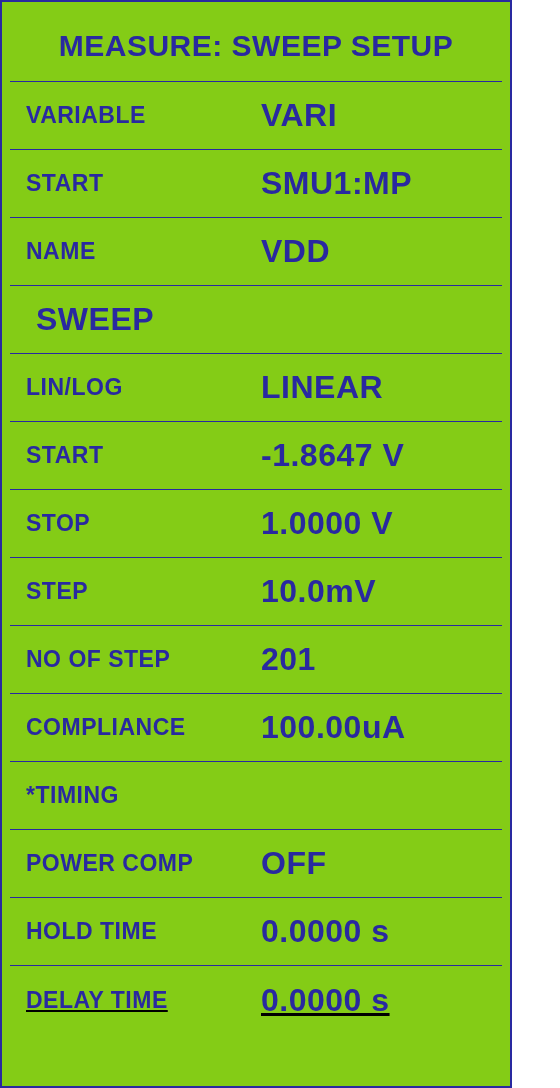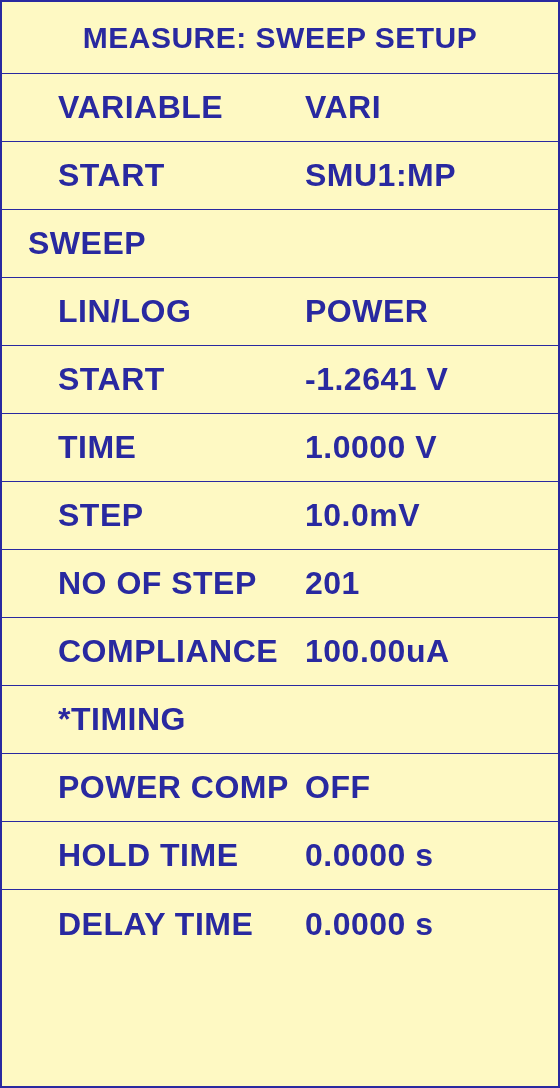--- a/index.html
+++ b/index.html
@@ -9,52 +9,52 @@
     }
 
     body {
       width: 560px;
       min-height: 1088px;
       background-color: #ffffff;
       font-family: Arial, Helvetica, sans-serif;
     }
 
     .container {
-      width: 560px;
+      width: 512px;
       min-height: 1088px;
-      background-color: #fef9c3;
+      background-color: #84cc16;
       border: 2px solid #2929a0;
-      padding: 0;
+      padding: 8px;
     }
 
     .row {
       display: flex;
       flex-direction: row;
       align-items: center;
       border-bottom: 1.5px solid #2929a0;
       min-height: 68px;
       padding: 8px 16px;
     }
 
     .row:last-child {
       border-bottom: none;
+      text-decoration: underline;
     }
 
     .row.header {
       justify-content: center;
       min-height: 72px;
     }
 
     .label {
       color: #2929a0;
-      font-size: 32px;
+      font-size: 23px;
       font-weight: 600;
       flex: 1;
       letter-spacing: 0.5px;
-      margin-left: 40px;
     }
 
     .value {
       color: #2929a0;
       font-size: 32px;
       font-weight: 600;
       flex: 1;
       text-align: left;
       padding-left: 10px;
       letter-spacing: 0.5px;
@@ -79,32 +79,36 @@
   <div id="rows-container">
       <div class="row">
         <span class="label">VARIABLE</span>
         <span class="value">VARI</span>
       </div>
       <div class="row">
         <span class="label">START</span>
         <span class="value">SMU1:MP</span>
       </div>
       <div class="row">
+        <span class="label">NAME</span>
+        <span class="value">VDD</span>
+      </div>
+      <div class="row">
         <span class="value">SWEEP</span>
       </div>
       <div class="row">
         <span class="label">LIN/LOG</span>
-        <span class="value">POWER</span>
+        <span class="value">LINEAR</span>
       </div>
       <div class="row">
         <span class="label">START</span>
-        <span class="value">-1.2641 V</span>
+        <span class="value">-1.8647 V</span>
       </div>
       <div class="row">
-        <span class="label">TIME</span>
+        <span class="label">STOP</span>
         <span class="value">1.0000 V</span>
       </div>
       <div class="row">
         <span class="label">STEP</span>
         <span class="value">10.0mV</span>
       </div>
       <div class="row">
         <span class="label">NO OF STEP</span>
         <span class="value">201</span>
       </div>

